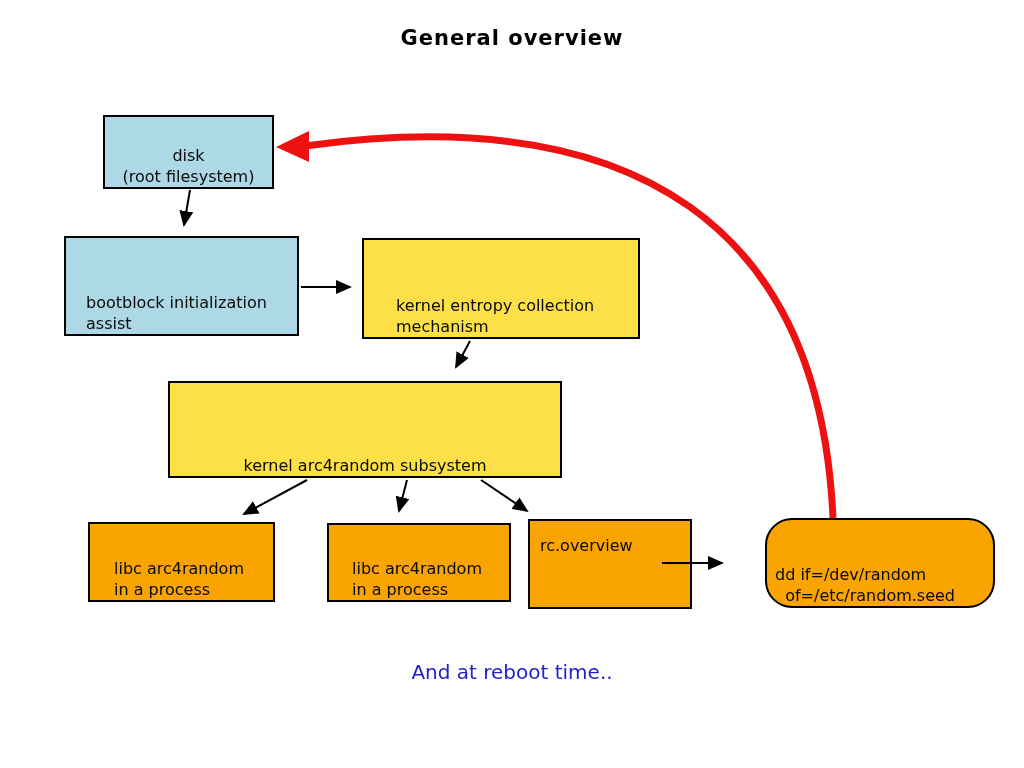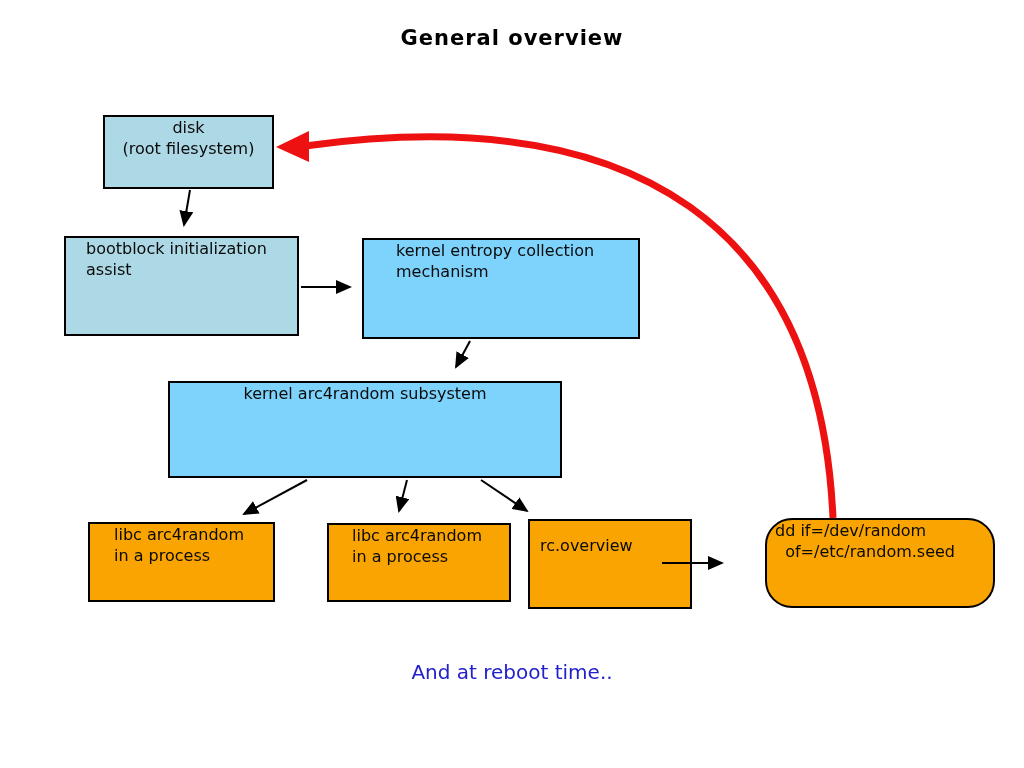--- a/index.html
+++ b/index.html
@@ -33,32 +33,32 @@
     width: 1024px;
     text-align: center;
     font-size: 20px;
     color: #2222cc;
   }
   .node {
     position: absolute;
     box-sizing: border-box;
     border: 2px solid #000000;
     display: flex;
-    align-items: flex-start;
+    align-items: flex-end;
     font-size: 16px;
     line-height: 21px;
     color: #0a0a0a;
   }
   .node .label {
     white-space: pre-wrap;
     display: block;
     width: 100%;
   }
   .blue   { background: #add8e6; }
-  .green  { background: #7dd3fc; }
+  .green  { background: #fde047; }
   .orange { background: #f9a400; margin-left: 32px; }
 
   #node-disk       { left: 103px; top: 115px; width: 171px; height: 74px;  justify-content: center; text-align: center; }
   #node-bootblock  { left: 64px;  top: 236px; width: 235px; height: 100px; padding-left: 20px; }
   #node-entropy    { left: 362px; top: 238px; width: 278px; height: 101px; padding-left: 32px; }
   #node-arc4random { left: 168px; top: 381px; width: 394px; height: 97px;  justify-content: center; text-align: center; }
   #node-libc1      { left: 56px;  top: 522px; width: 187px; height: 80px;  padding-left: 24px; }
   #node-libc2      { left: 295px; top: 523px; width: 184px; height: 79px;  padding-left: 23px; }
   #node-rcshutdown { left: 496px; top: 519px; width: 164px; height: 90px;  padding-left: 10px; padding-top: 14px; align-items: flex-start; }
   #node-dd         { left: 733px; top: 518px; width: 230px; height: 90px;  padding-left: 8px; border-radius: 27px; }

